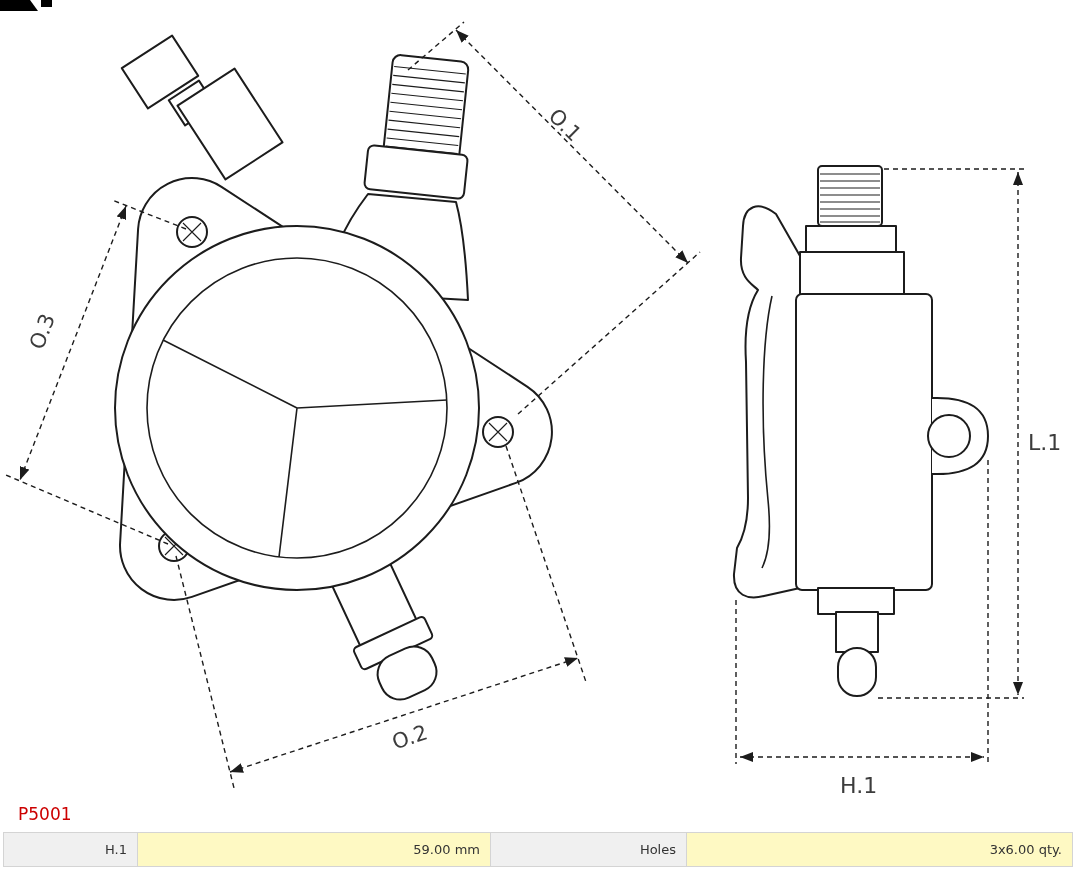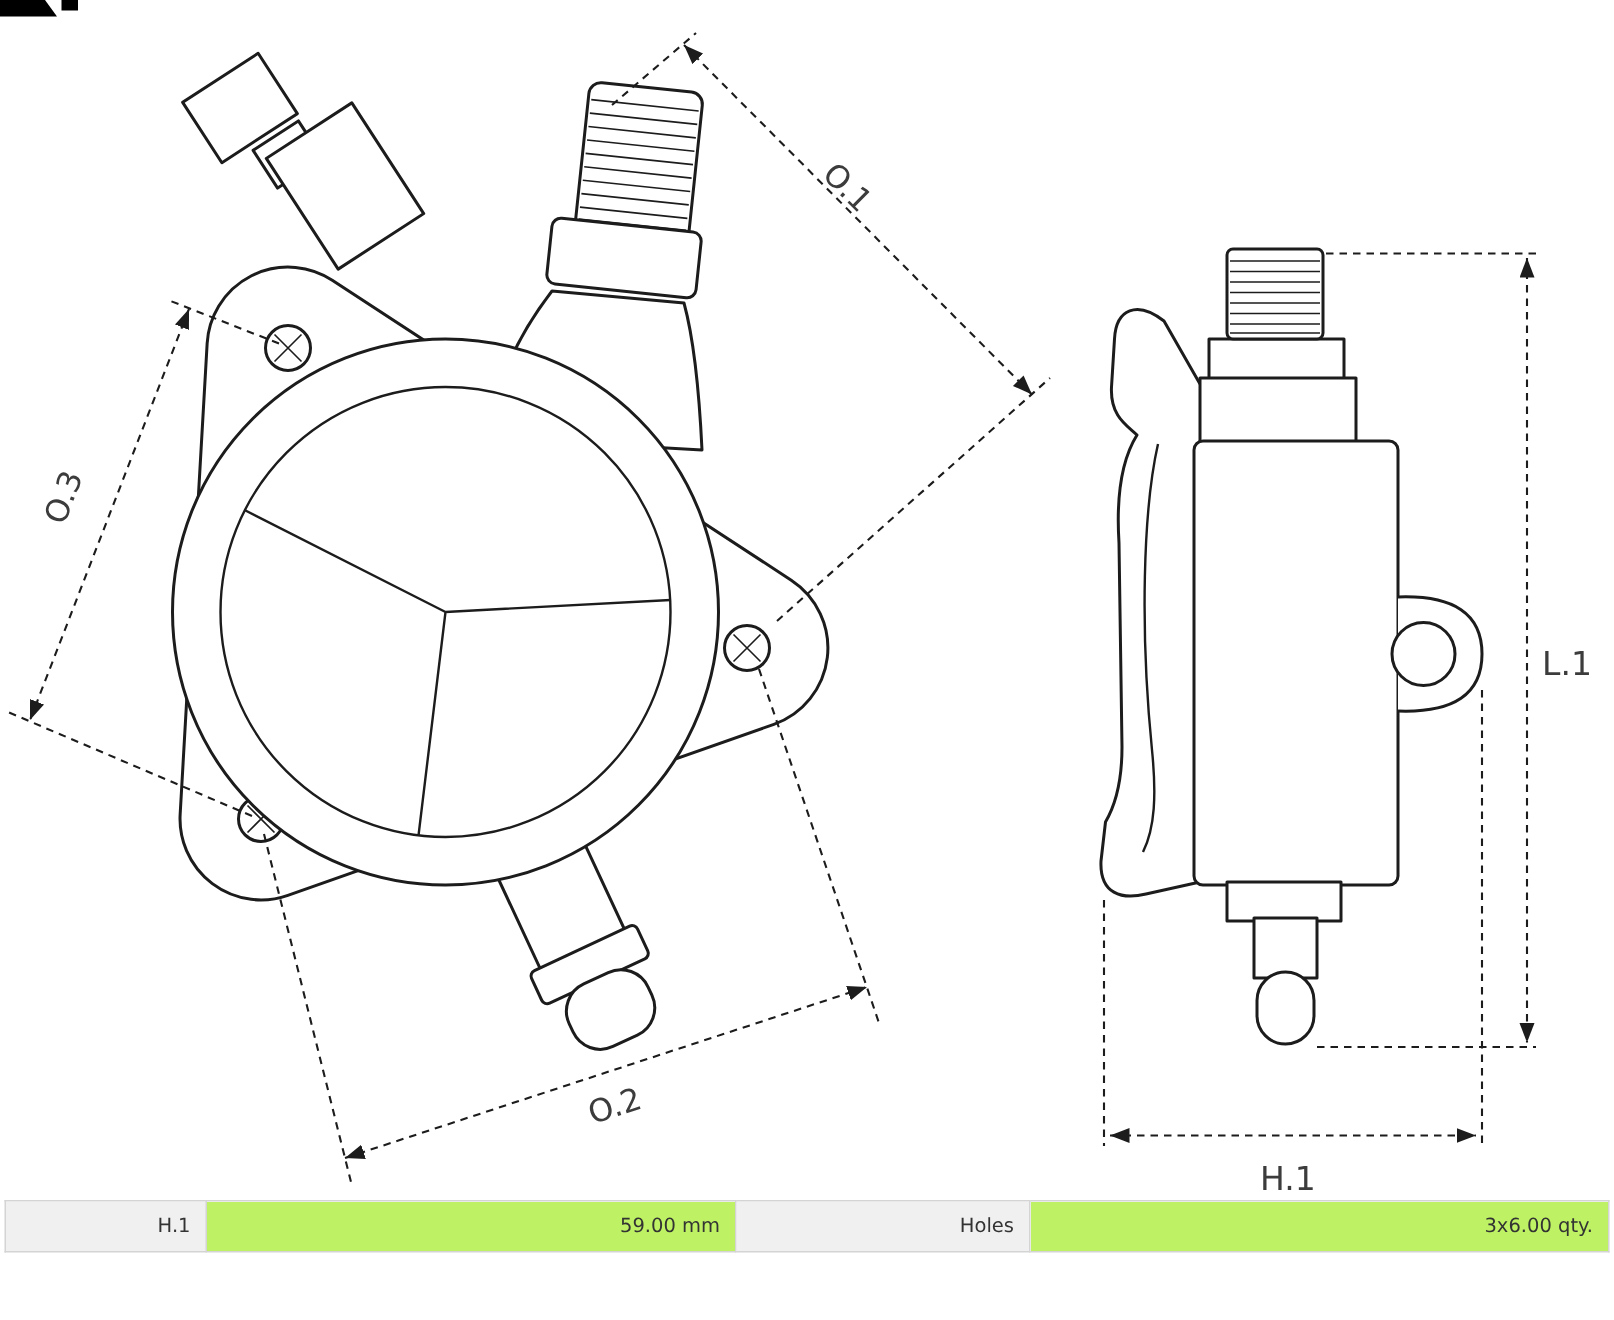--- a/index.html
+++ b/index.html
@@ -14,21 +14,21 @@
   .dim { fill:none; stroke:var(--stroke,#1c1c1c); stroke-width:1.4; stroke-dasharray:5 4; }
   .lbl { font-family:"DejaVu Sans","Liberation Sans",sans-serif; font-size:21px; fill:var(--label,#3c3c3c); }
   .lbl-big { font-size:22px; }
   .part-number { margin:4px 0 8px 18px; font-size:17px; font-weight:400; color:#cc0000; }
   .spec-table {
     border-collapse:collapse; width:1070px; margin:0 3px; table-layout:fixed;
     font-size:13px; color:#333;
   }
   .spec-table td {
     border:1px solid #d4d4d4; padding:9px 10px; text-align:right;
-    background:#bef264; white-space:nowrap; overflow:hidden;
+    background:#fef9c3; white-space:nowrap; overflow:hidden;
   }
   .spec-table td.shaded { background:#f0f0f0; }
 </style>
 </head>
 <body>
 
 <div class="page">
 
   <svg width="1076" height="800" viewBox="0 0 1076 800">
     <defs>
@@ -128,20 +128,21 @@
 
       <g>
         <path class="dim" d="M736,600 V764"></path>
         <path class="dim" d="M988,460 V764"></path>
         <line class="dim" x1="740" y1="757" x2="984" y2="757" marker-start="url(#arrow)" marker-end="url(#arrow)"></line>
         <text class="lbl lbl-big" x="840" y="793">H.1</text>
       </g>
     </g>
   </svg>
 
+  <div class="part-number" style="color: rgb(204, 0, 0);">P5001</div>
 
   <table class="spec-table">
     <colgroup>
       <col style="width:134px">
         <col style="width:353px">
         <col style="width:196px">
         <col>
     </colgroup>
     <tbody>
         <tr>

